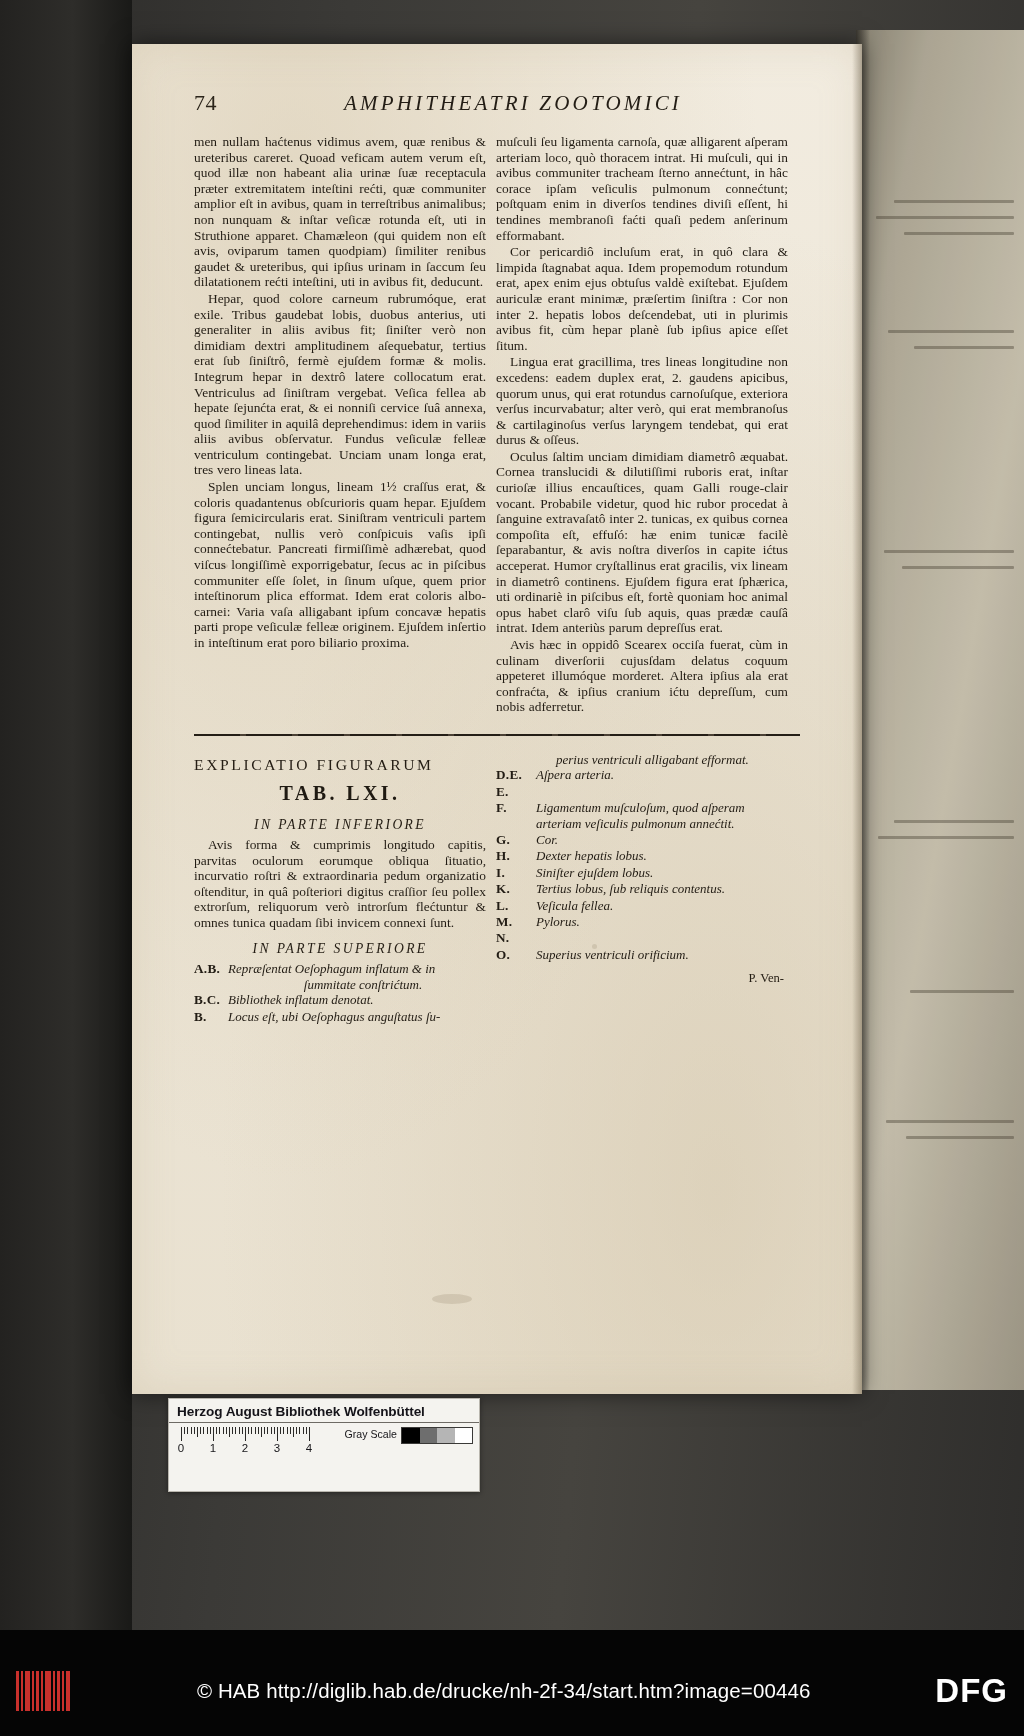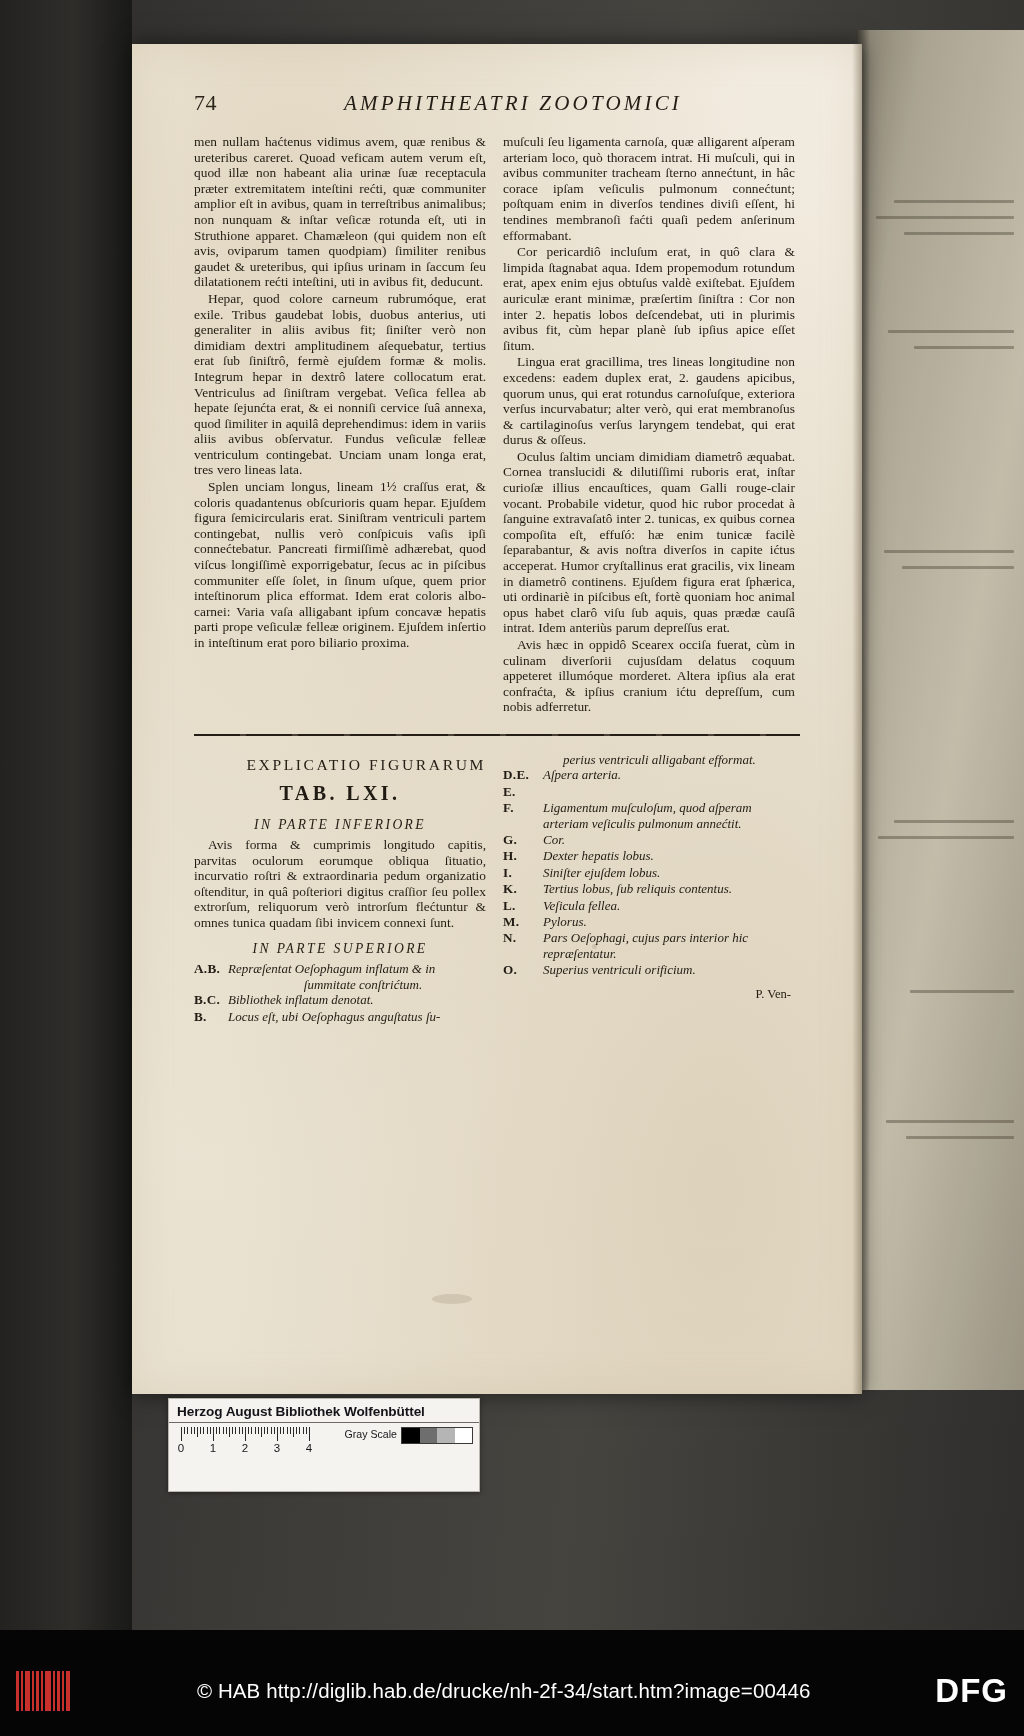--- a/index.html
+++ b/index.html
@@ -37,32 +37,32 @@
 
   
   #page-body{position:absolute;left:62px;top:46px;width:606px;}
 
   .head-row{display:flex;align-items:baseline;margin-bottom:18px;}
   .folio{font-size:22px;font-weight:normal;letter-spacing:.5px;color:#2b241a;width:62px;}
   .running-title{flex:1;text-align:center;font-style:italic;font-size:21px;
       letter-spacing:3.2px;color:#231d15;padding-right:30px;
       font-family:"Liberation Serif","DejaVu Serif",serif;}
 
-  .cols{display:flex;gap:17px;}
+  .cols{display:flex;gap:10px;}
   .col{width:292px;}
 
   .pgraph{font-size:13.4px;line-height:15.6px;text-align:justify;color:#221c14;
       margin:0 0 1px 0;text-justify:inter-word;hyphens:none;word-spacing:.4px;}
   .pgraph.ind{text-indent:14px;}
   .rule-wrap{position:relative;width:100%;height:2px;margin:18px 0 16px;}
   .rule-wrap:before{content:"";position:absolute;left:0;top:0;width:100%;height:2px;
       background:repeating-linear-gradient(90deg,#241e16 0 46px,#4a4034 46px 52px);}
 
   
-  .expl-title{text-align:right;font-size:15.6px;letter-spacing:2.6px;color:#241d14;
+  .expl-title{text-align:left;font-size:15.6px;letter-spacing:2.6px;color:#241d14;
       margin:4px 0 8px;}
   .tab-title{text-align:center;font-size:20px;letter-spacing:3.4px;font-weight:bold;
       color:#1f1a12;margin:2px 0 12px;}
   .sub-head{text-align:center;font-style:italic;font-size:13.6px;letter-spacing:2.4px;
       color:#241d14;margin:10px 0 4px;}
 
   .fig-item{display:flex;font-style:italic;font-size:13px;line-height:15.4px;
       color:#221c14;margin-bottom:1px;}
   .fig-key{width:34px;flex:0 0 34px;font-style:normal;font-weight:bold;
       font-size:13.2px;letter-spacing:.3px;}
@@ -222,21 +222,20 @@
         <div class="fig-item">
           <span class="fig-key wide">L.</span>
           <span class="fig-txt">Veſicula fellea.</span>
         </div>
         <div class="fig-item">
           <span class="fig-key wide">M.</span>
           <span class="fig-txt">Pylorus.</span>
         </div>
         <div class="fig-item">
           <span class="fig-key wide">N.</span>
-          <span class="fig-txt">Pars Oeſophagi, cujus pars interior hic repræſentatur.</span>
         </div>
         <div class="fig-item">
           <span class="fig-key wide">O.</span>
           <span class="fig-txt">Superius ventriculi orificium.</span>
         </div>
         <div class="fig-item">
           <span class="fig-key wide"></span>
           <span class="fig-txt"></span>
         </div>
 

